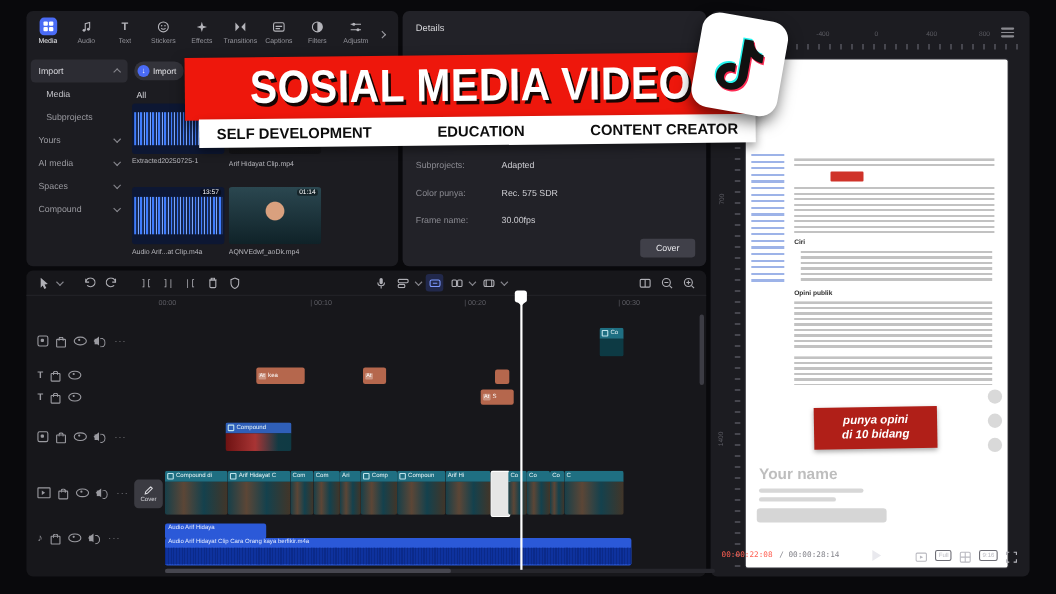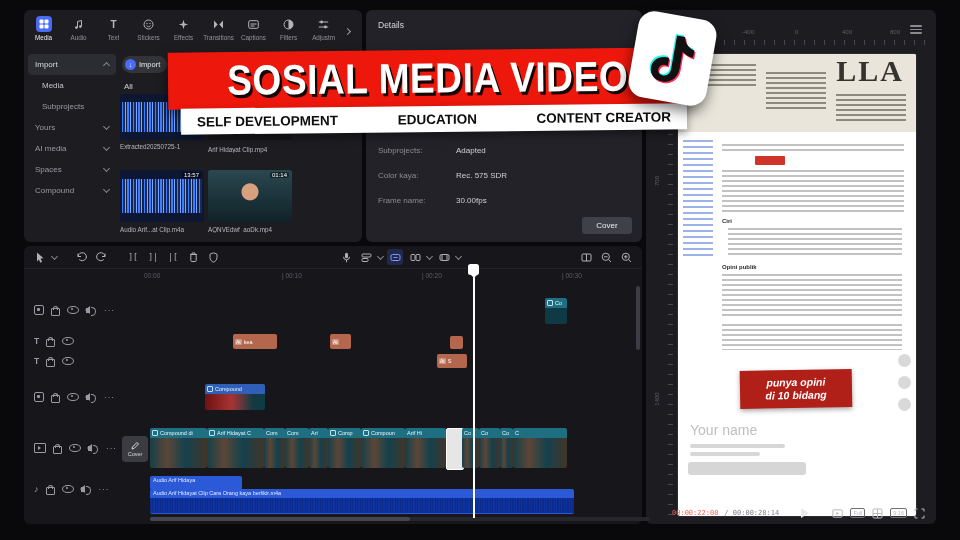--- a/index.html
+++ b/index.html
@@ -59,25 +59,25 @@
   .news{position:absolute;left:0;top:0;right:0;height:78px;background:#e9e5da}
   .masthead{position:absolute;right:12px;top:0;font-family:"Liberation Serif",serif;font-size:30px;font-weight:bold;color:#35332e;letter-spacing:2px}
   .lines{background:repeating-linear-gradient(to bottom,#c2c2c2 0 2px,transparent 2px 5px)}
   .lines.d{background:repeating-linear-gradient(to bottom,#8d897c 0 2px,transparent 2px 5px)}
   .lines.b{background:repeating-linear-gradient(to bottom,#9db3e8 0 2px,transparent 2px 6px)}
   .wikihead{position:absolute;font-size:6px;font-weight:bold;color:#2b2b2b}
   .redmark{position:absolute;background:#cf3329;border-radius:1px}
   .caption{position:absolute;left:62px;top:316px;width:112px;height:38px;background:#b01f18;transform:rotate(-1deg);
            display:flex;flex-direction:column;align-items:center;justify-content:center;color:#fff;
            font-size:10.5px;font-weight:bold;font-style:italic;line-height:1.25;box-shadow:0 2px 5px rgba(0,0,0,.35)}
-  .ghostname{position:absolute;left:12px;top:368px;font-size:14px;font-weight:normal;color:rgba(125,125,125,.5)}
+  .ghostname{position:absolute;left:12px;top:368px;font-size:14px;font-weight:bold;color:rgba(125,125,125,.5)}
   .ghostbar{position:absolute;background:rgba(140,140,140,.35);border-radius:2px}
   .ghostpill{position:absolute;left:10px;top:408px;width:118px;height:13px;background:rgba(90,90,90,.25);border-radius:3px}
   .sidedot{position:absolute;width:13px;height:13px;border-radius:50%;background:rgba(120,120,120,.28)}
-  .pbar{position:absolute;left:16px;right:0;top:490px;height:26px;display:flex;align-items:center;padding:0 10px;gap:6px}
+  .pbar{position:absolute;left:0;right:0;top:490px;height:26px;display:flex;align-items:flex-start;padding:0 10px;gap:6px}
   .tc-cur{font-size:7px;color:#ff5f52}
   .tc-tot{font-size:7px;color:#84848b}
   .play{width:0;height:0;border-top:5px solid transparent;border-bottom:5px solid transparent;border-left:8px solid #e9e9ee;cursor:pointer}
   .badge{font-size:5.5px;color:#b9b9c0;border:1px solid #6e6e76;border-radius:2px;padding:1px 2px;cursor:pointer}
   .pic{width:13px;height:13px;display:flex;align-items:center;justify-content:center;color:#b9b9c0;cursor:pointer}
 
   
   .tbar{position:absolute;left:0;top:0;right:0;height:22px;display:flex;align-items:center;gap:4px;padding:0 8px;border-bottom:1px solid #232329}
   .tico{height:16px;min-width:16px;display:flex;align-items:center;justify-content:center;color:#b0b0b6;border-radius:3px;cursor:pointer;font-size:8px}
   .tico.blue{background:rgba(74,107,245,.22);color:#7d99ff}
@@ -272,21 +272,21 @@
       <span class="dur">01:14</span>
     </div>
     <div class="mlabel" style="left:96px;top:216px">Audio Arif...at Clip.m4a</div>
     <div class="mlabel" style="left:184px;top:216px">AQNVEdwf_aoDk.mp4</div>
   </section>
 
   <section class="panel" style="left:366px;top:10px;width:276px;height:232px;background:#222228">
     <div class="dtitle">Details</div>
     <div class="drow-l" style="top:136px">Subprojects:</div>
     <div class="drow-v" style="top:136px">Adapted</div>
-    <div class="drow-l" style="top:161px">Color kaya:</div>
+    <div class="drow-l" style="top:161px">Color punya:</div>
     <div class="drow-v" style="top:161px">Rec. 575 SDR</div>
     <div class="drow-l" style="top:186px">Frame name:</div>
     <div class="drow-v" style="top:186px">30.00fps</div>
     <div class="modify">Cover</div>
   </section>
 
   <section class="panel" style="left:646px;top:10px;width:290px;height:514px">
     <div class="menu-ic">
         <i></i>
         <i></i>
@@ -297,26 +297,20 @@
     <span class="rul" style="left:46px;top:19px">-800</span>
     <span class="rul" style="left:96px;top:19px">-400</span>
     <span class="rul" style="left:149px;top:19px">0</span>
     <span class="rul" style="left:196px;top:19px">400</span>
     <span class="rul" style="left:244px;top:19px">800</span>
     <div class="vticks" style="left:22px;top:44px;height:462px"></div>
     <span class="rul v" style="left:6px;top:168px">700</span>
     <span class="rul v" style="left:4px;top:386px">1400</span>
 
     <div class="preview">
-      <div class="news">
-        <span class="masthead">LLA</span>
-        <div class="lines d abs" style="left:8px;top:10px;width:70px;height:24px"></div>
-        <div class="lines d abs" style="left:88px;top:18px;width:60px;height:40px"></div>
-        <div class="lines d abs" style="left:158px;top:40px;width:70px;height:30px"></div>
-      </div>
       <div class="lines b abs" style="left:5px;top:86px;width:30px;height:118px"></div>
       <div class="lines abs" style="left:44px;top:90px;width:182px;height:8px"></div>
       <div class="redmark" style="left:77px;top:102px;width:30px;height:9px"></div>
       <div class="lines abs" style="left:44px;top:116px;width:182px;height:44px"></div>
       <span class="wikihead" style="left:44px;top:164px">Ciri</span>
       <div class="lines abs" style="left:50px;top:174px;width:174px;height:30px"></div>
       <span class="wikihead" style="left:44px;top:210px">Opini publik</span>
       <div class="lines abs" style="left:44px;top:220px;width:180px;height:44px"></div>
       <div class="lines abs" style="left:44px;top:270px;width:180px;height:26px"></div>
 

